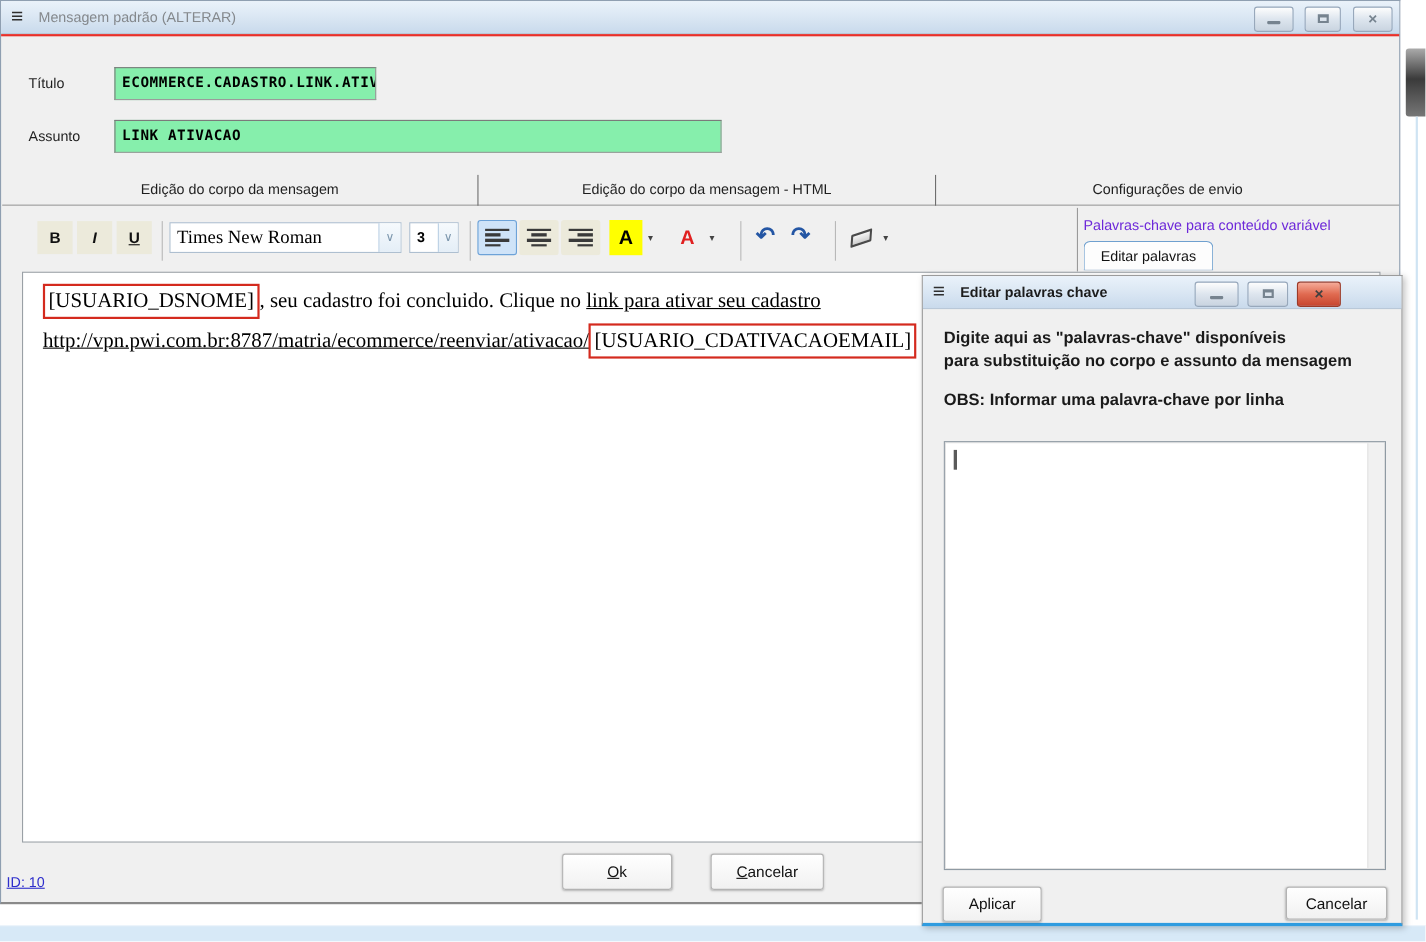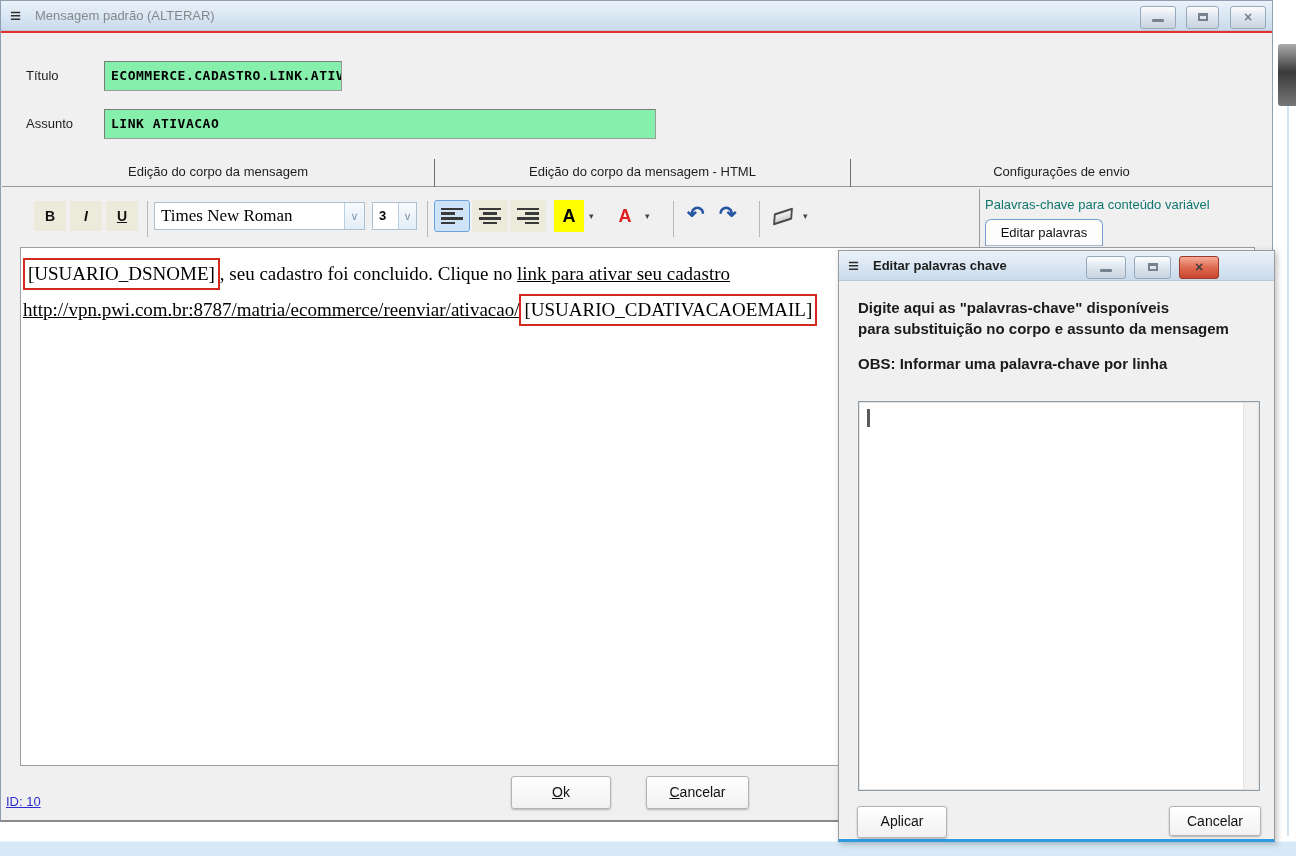--- a/index.html
+++ b/index.html
@@ -65,27 +65,27 @@
   .bars.l { align-items:flex-start; } .bars.c { align-items:center; } .bars.r { align-items:flex-end; }
   .bars i:nth-child(odd) { width:100%; } .bars i:nth-child(even) { width:64%; }
 
   .abtn { position:absolute; top:199px; height:32px; text-align:center; font-weight:bold; font-size:18px; line-height:32px; }
   .dd { position:absolute; top:210px; font-size:9px; color:#444; }
   .uicon { position:absolute; top:201px; font-size:21px; font-weight:bold; color:#2456a4; }
   .eraser { position:absolute; left:772px; top:210px; width:20px; height:11px; background:linear-gradient(180deg,#f4f4f4,#cfcfcf);
             border:2px solid #4a4a4a; transform:rotate(-18deg) skewX(-22deg); border-radius:1px; }
 
   .panel-divider { position:absolute; left:978px; top:188px; width:1px; height:58px; background:#9a9a9a; }
-  .kwlabel { position:absolute; left:984px; top:196px; width:285px; font-size:13px; color:#0f766e; }
+  .kwlabel { position:absolute; left:984px; top:196px; width:285px; font-size:13px; color:#6d28d9; }
   .kwbtn { position:absolute; left:984px; top:218px; width:118px; height:27px; background:#fdfdfd;
            border:1px solid #6fa0cf; border-bottom-color:#9fb9d2; border-radius:6px 6px 0 0;
            font-size:13px; color:#111; text-align:center; line-height:25px; }
 
   .editor { position:absolute; left:19px; top:246px; width:1235px; height:519px; background:#ffffff;
-            border:1px solid #9aa0a6; padding:8px 0 0 2px; overflow:hidden; }
+            border:1px solid #9aa0a6; padding:8px 0 0 18px; overflow:hidden; }
   .edit-line { font-family:"Liberation Serif", serif; font-size:19px; line-height:36px; white-space:nowrap; color:#000; }
   .edit-line .lnk { text-decoration:underline; }
   .kwbox { display:inline-block; border:2px solid #d42a1e; padding:0 3px; line-height:28px; }
 
   .idlink { position:absolute; left:5px; top:793px; font-size:13px; color:#2e2ecc; text-decoration:underline;text-align:right; }
 
   
   #dialog { left:838px; top:250px; width:437px; height:592px; border:1px solid #9b9b9b;
             border-bottom:3px solid #2f9ce0; box-shadow:2px 2px 6px rgba(0,0,0,.25); }
   .instr { position:absolute; left:19px; font-size:15px; font-weight:bold; color:#1a1a1a; white-space:nowrap; }

